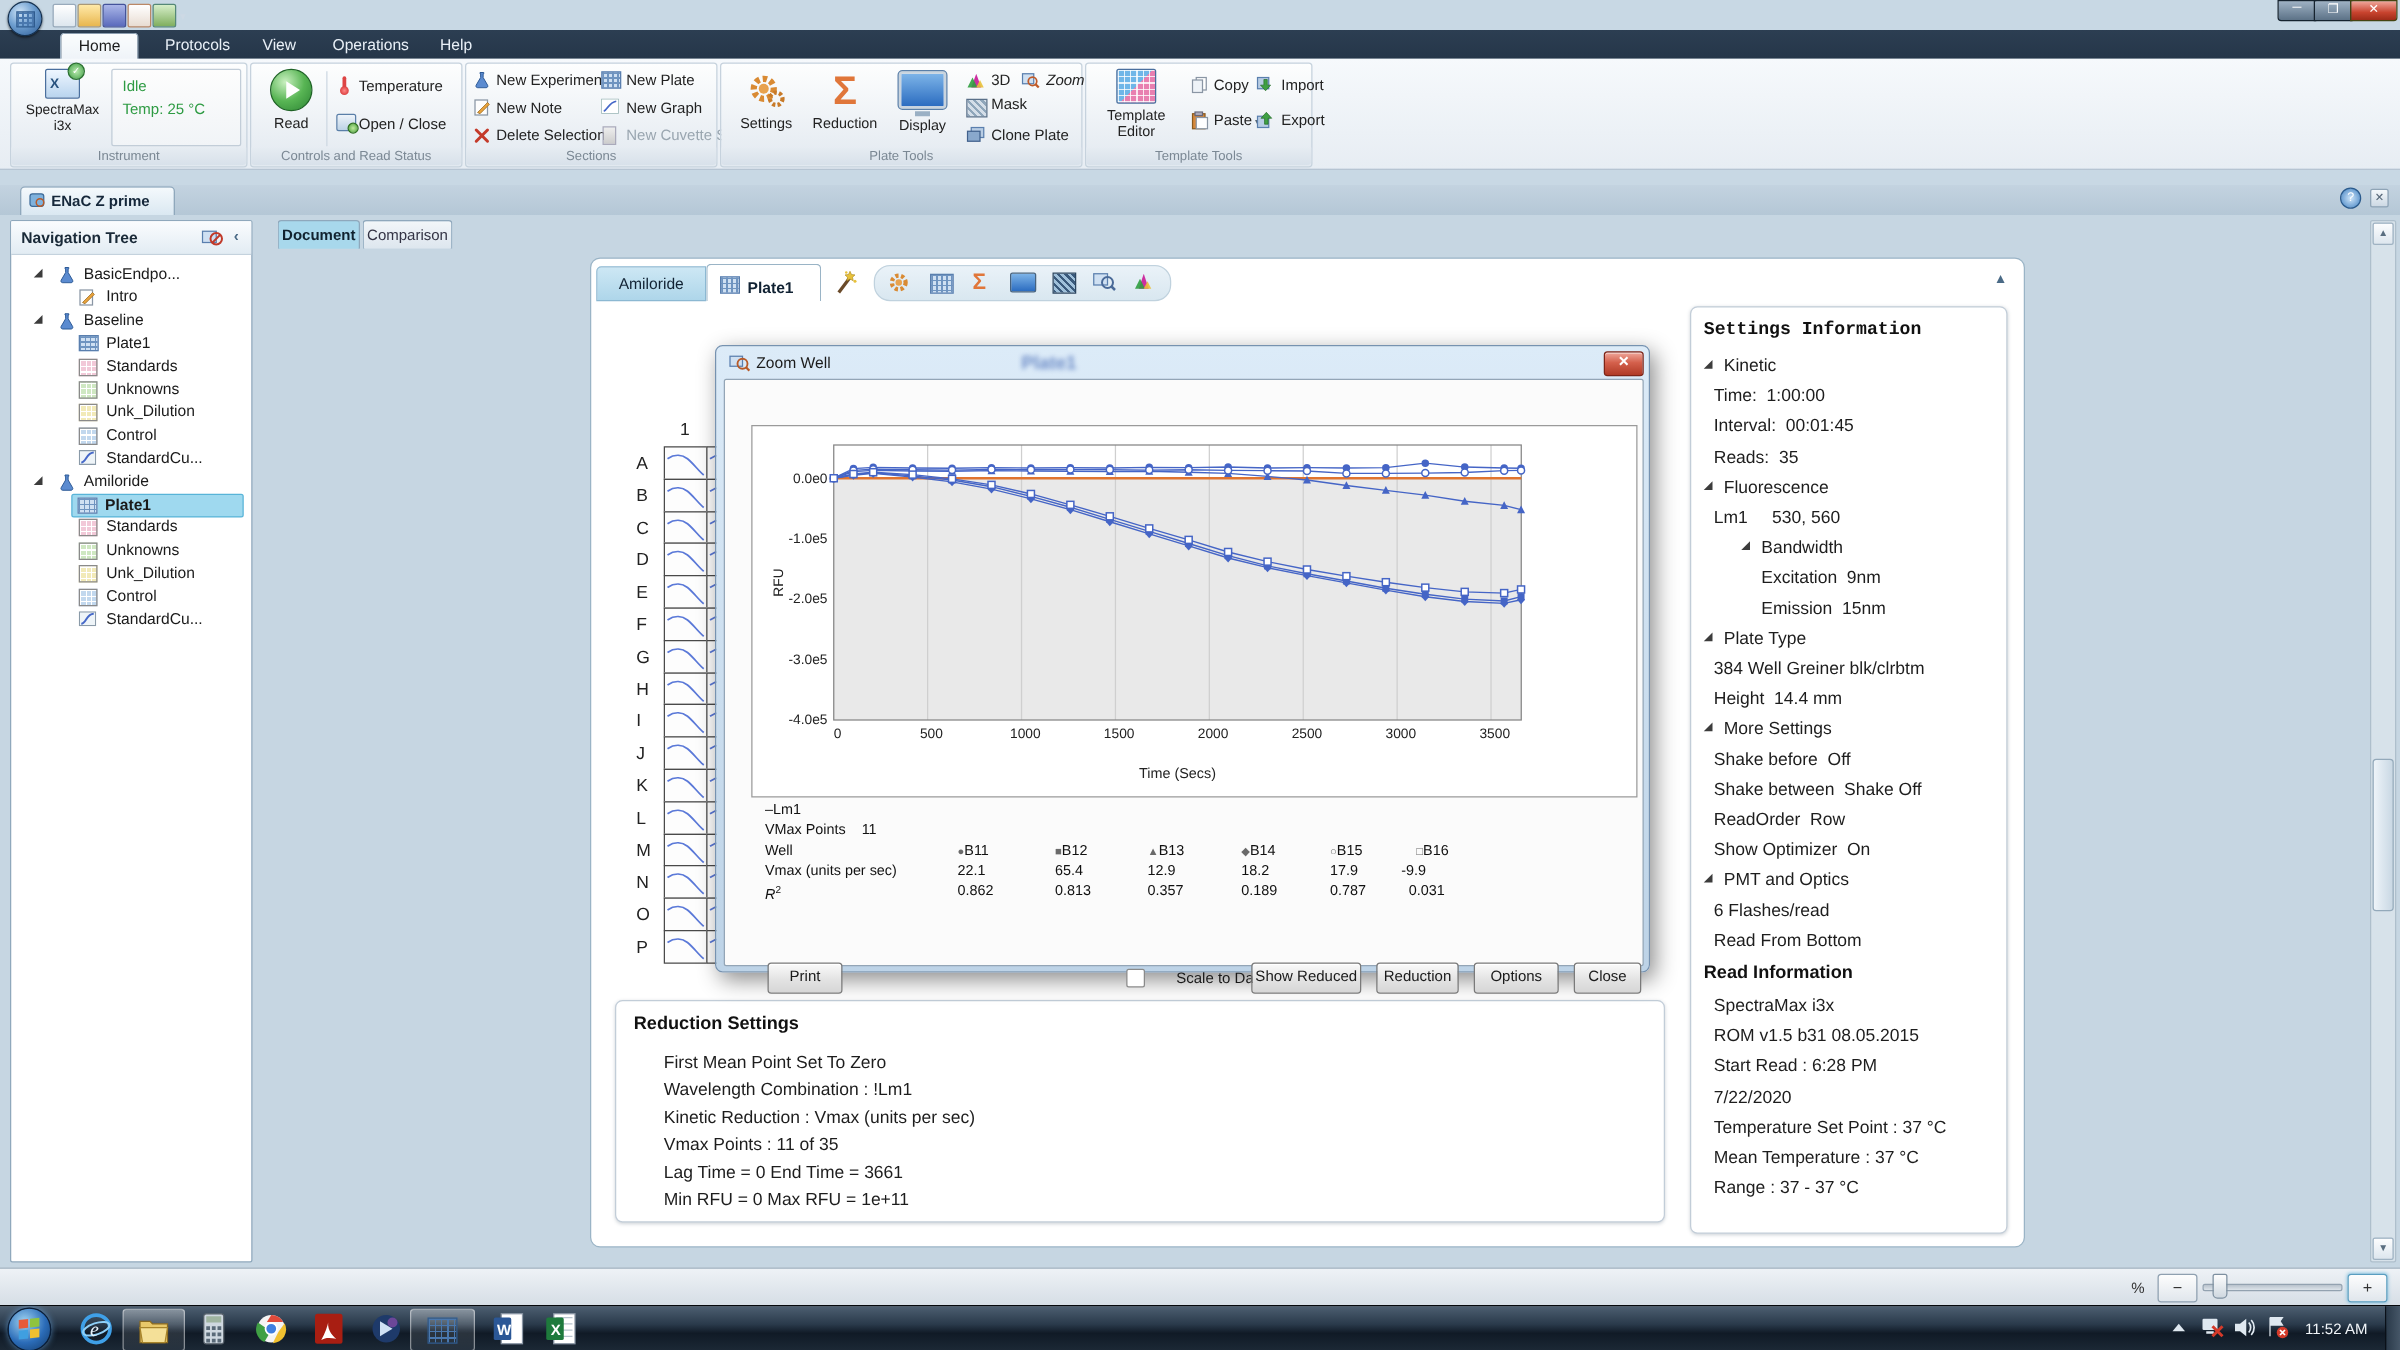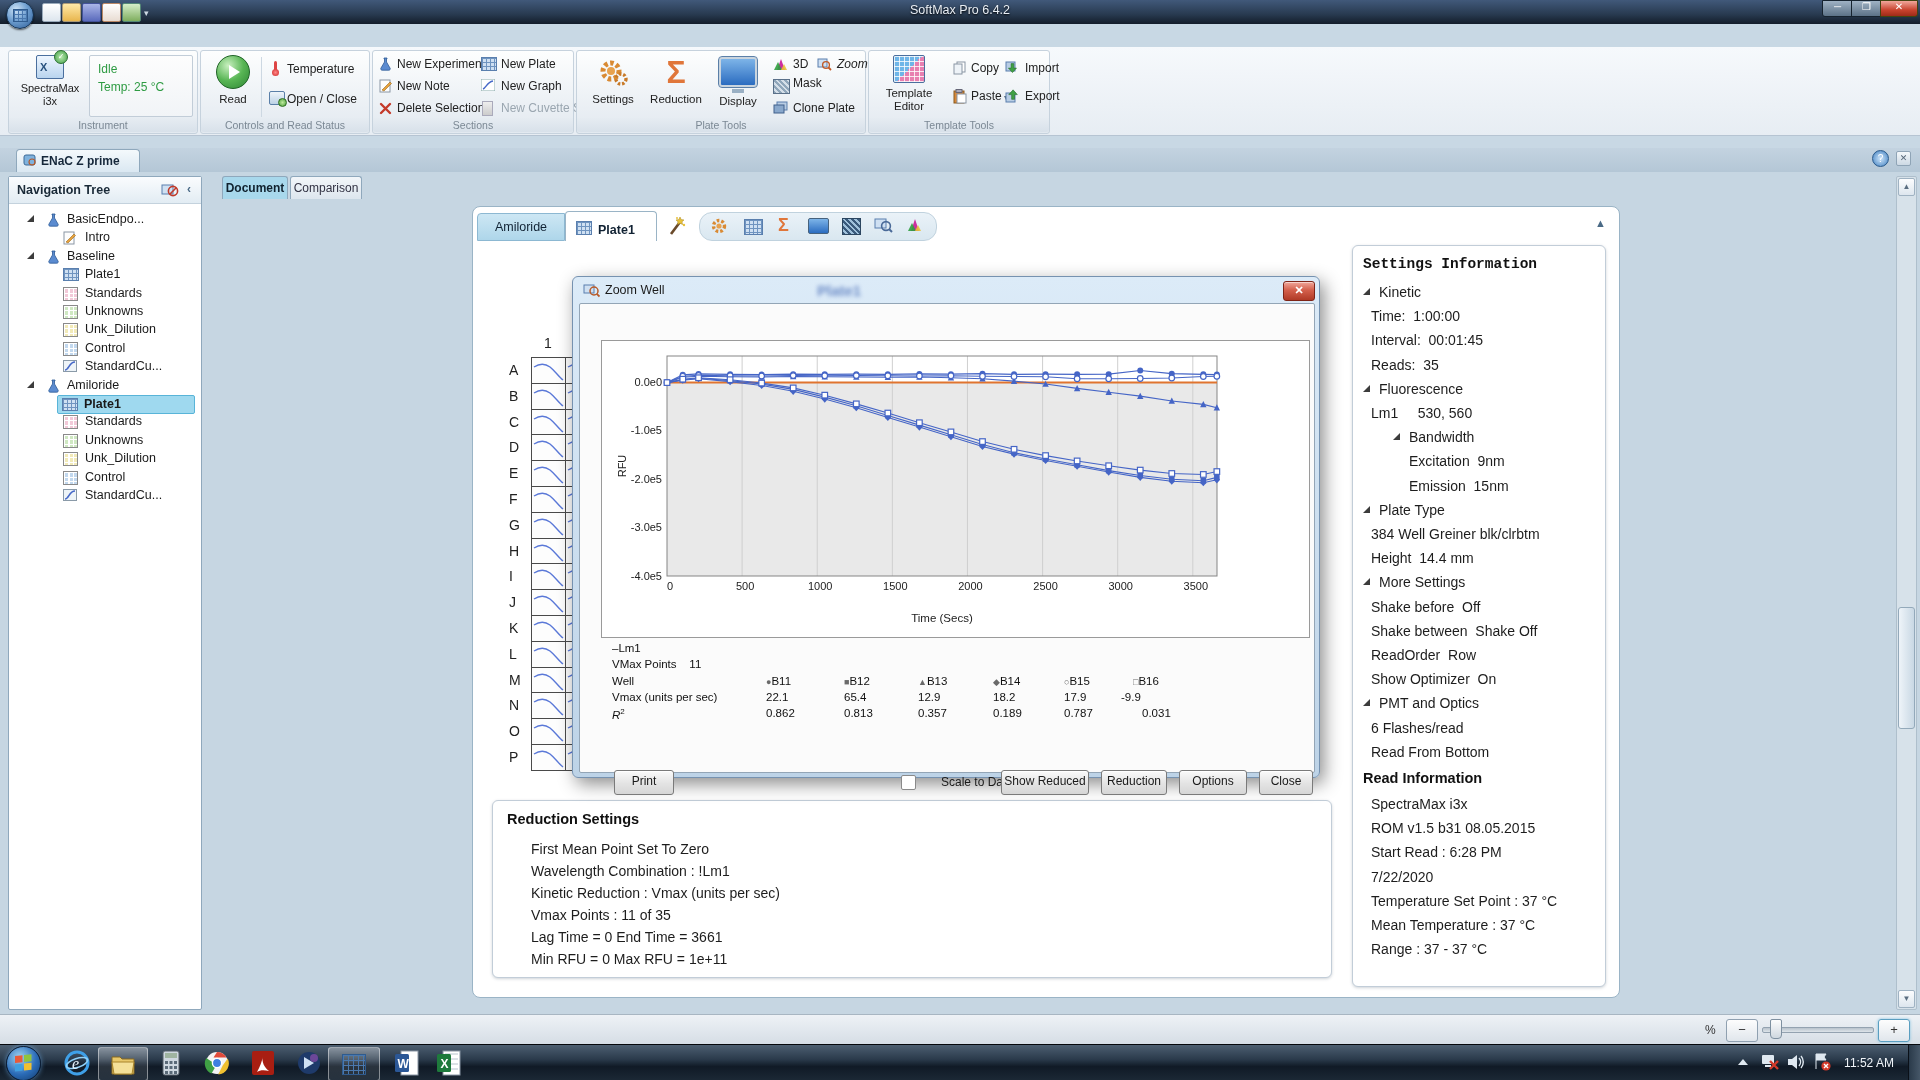--- a/index.html
+++ b/index.html
@@ -75,36 +75,40 @@
   .tkico{top:4px;width:30px;height:28px;border-radius:3px;}
   .tkbox{top:2px;height:32px;background:linear-gradient(rgba(255,255,255,.35),rgba(255,255,255,.12) 50%,rgba(255,255,255,.05));border:1px solid rgba(255,255,255,.45);border-radius:3px;}
   #clock{color:#f0f4f8;font-size:12px;line-height:36px;text-align:center;}
   svg{display:block;}
 </style>
 </head>
 <body>
 
 <div id="screen" class="nosel">
 
-  <div id="titlebar" class="abs">
-    <div id="apptitle" class="abs">SoftMax Pro 6.4.2</div>
-  </div>
   <div id="app-orb" class="abs">
       <div class="grid"></div>
     </div>
   <div class="abs qat-ico" style="left:42px;background:linear-gradient(#fff,#dde6ee);border:1px solid #9ab;"></div>
   <div class="abs qat-ico" style="left:62px;background:linear-gradient(#ffe9a8,#e8b64e);border:1px solid #a97;"></div>
   <div class="abs qat-ico" style="left:82px;background:linear-gradient(#aab6e8,#5a6abc);border:1px solid #44539a;"></div>
   <div class="abs qat-ico" style="left:102px;background:linear-gradient(#fff,#e8dcd2);border:1px solid #b86;"></div>
   <div class="abs qat-ico" style="left:122px;background:linear-gradient(#d6eec9,#7fae5e);border:1px solid #587;"></div>
   <div class="abs" style="left:144px;top:8px;color:#cdd9e4;font-size:9px;">▾</div>
   <div class="abs" style="left:1822px;top:0;width:29px;height:15px;background:linear-gradient(#9fb2c4,#5c7287);border:1px solid #16232f;border-radius:0 0 0 3px;color:#fff;text-align:center;font-size:10px;">─</div>
   <div class="abs" style="left:1851px;top:0;width:29px;height:15px;background:linear-gradient(#9fb2c4,#5c7287);border:1px solid #16232f;color:#fff;text-align:center;font-size:10px;">❐</div>
   <div class="abs" style="left:1880px;top:0;width:36px;height:15px;background:linear-gradient(#f0a79b,#c8432e 60%,#9e2b18);border:1px solid #441;border-radius:0 0 3px 0;color:#fff;text-align:center;font-size:10px;">✕</div>
 
+  <div id="tabrow" class="abs">
+    <div class="abs rtab active" style="left:48px;">Home</div>
+    <div class="abs rtab" style="left:118px;">Protocols</div>
+    <div class="abs rtab" style="left:196px;">View</div>
+    <div class="abs rtab" style="left:252px;">Operations</div>
+    <div class="abs rtab" style="left:338px;">Help</div>
+  </div>
 
   <div id="ribbon" class="abs">
 
     <div class="abs grp" style="left:8px;width:188px;">
       <div class="abs bigbtn" style="left:6px;top:4px;width:70px;">
         <div style="margin:0 auto;width:26px;height:22px;background:linear-gradient(#eef6ff,#b9d4ee);border:1px solid #4a6f9e;border-radius:2px;position:relative;">
           <div style="position:absolute;right:-5px;top:-6px;width:12px;height:12px;border-radius:50%;background:radial-gradient(#b9eab0,#3f9e43);border:1px solid #2a7030;color:#fff;font-size:8px;line-height:11px;">✓</div>
           <div style="position:absolute;left:3px;top:5px;font-size:11px;font-weight:bold;color:#28527e;">X</div>
         </div>
         <div style="margin-top:3px;font-size:11px;line-height:13px;"><span>SpectraMax</span><br><span>i3x</span></div>
@@ -853,21 +857,21 @@
           <div class="lgcell" style="left:317px;top:51px;">12.9</div>
           <div class="lgcell" style="left:317px;top:67px;">0.357</div>
           <div class="lgcell" style="left:392px;top:35px;"><span style="color:#6a6a6a;font-size:9px;">◆</span>B14</div>
           <div class="lgcell" style="left:392px;top:51px;">18.2</div>
           <div class="lgcell" style="left:392px;top:67px;">0.189</div>
           <div class="lgcell" style="left:463px;top:35px;"><span style="color:#6a6a6a;font-size:9px;">○</span>B15</div>
           <div class="lgcell" style="left:463px;top:51px;">17.9</div>
           <div class="lgcell" style="left:463px;top:67px;">0.787</div>
           <div class="lgcell" style="left:532px;top:35px;"><span style="color:#6a6a6a;font-size:9px;">□</span>B16</div>
           <div class="lgcell" style="left:520px;top:51px;">-9.9</div>
-          <div class="lgcell" style="left:541px;top:67px;">0.031</div>
+          <div class="lgcell" style="left:526px;top:67px;">0.031</div>
         </div>
       <div class="btn" style="left:34px;top:466px;width:58px;">Print</div>
       <div id="chk" class="abs"></div>
       <div class="abs" style="left:340px;top:471px;font-size:12px;color:#1a1a1a;margin-left:21px;">Scale to Data</div>
       <div class="btn" style="left:421px;top:466px;width:86px;">Show Reduced</div>
       <div class="btn" style="left:521px;top:466px;width:64px;">Reduction</div>
       <div class="btn" style="left:599px;top:466px;width:66px;">Options</div>
       <div class="btn" style="left:679px;top:466px;width:52px;">Close</div>
     </div>
   </div>

